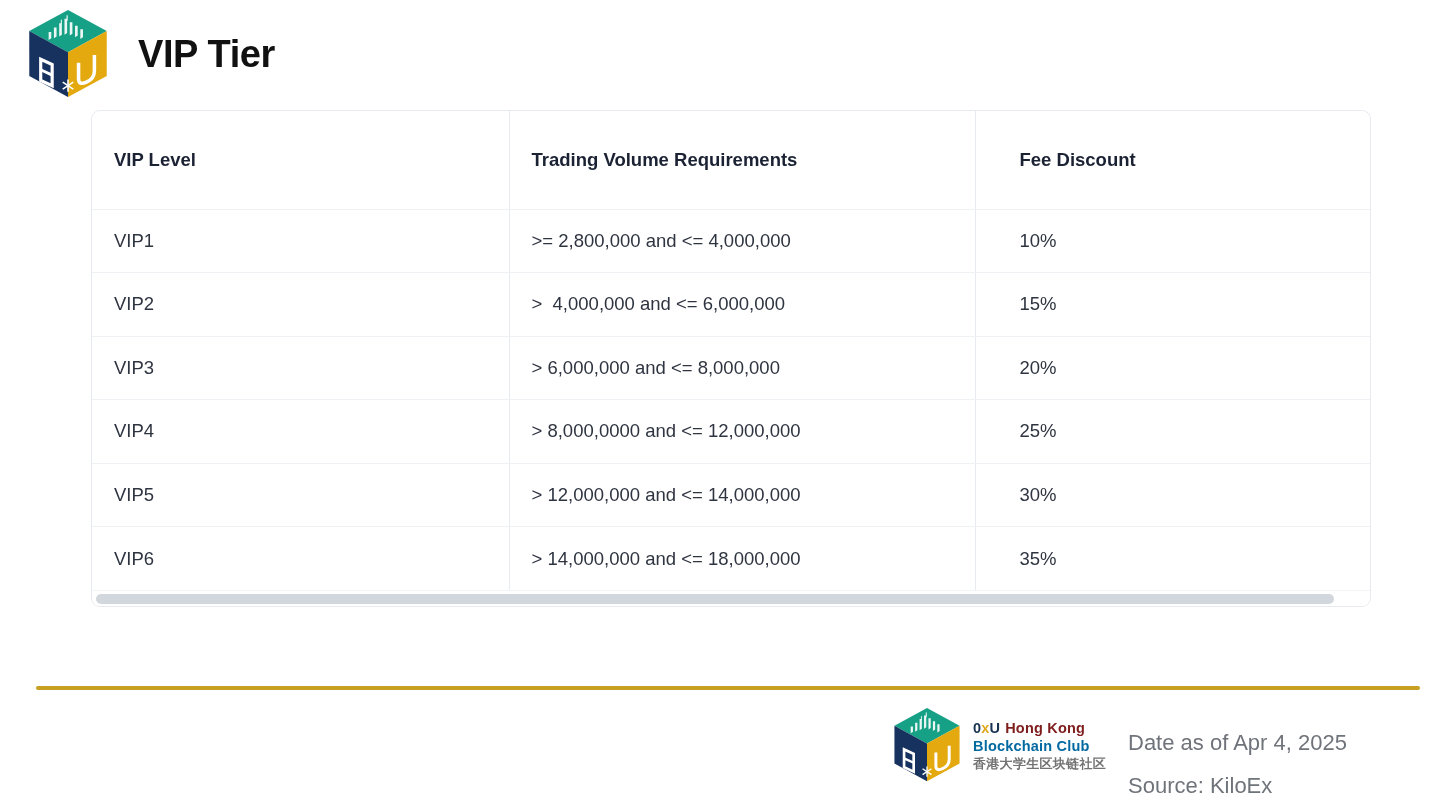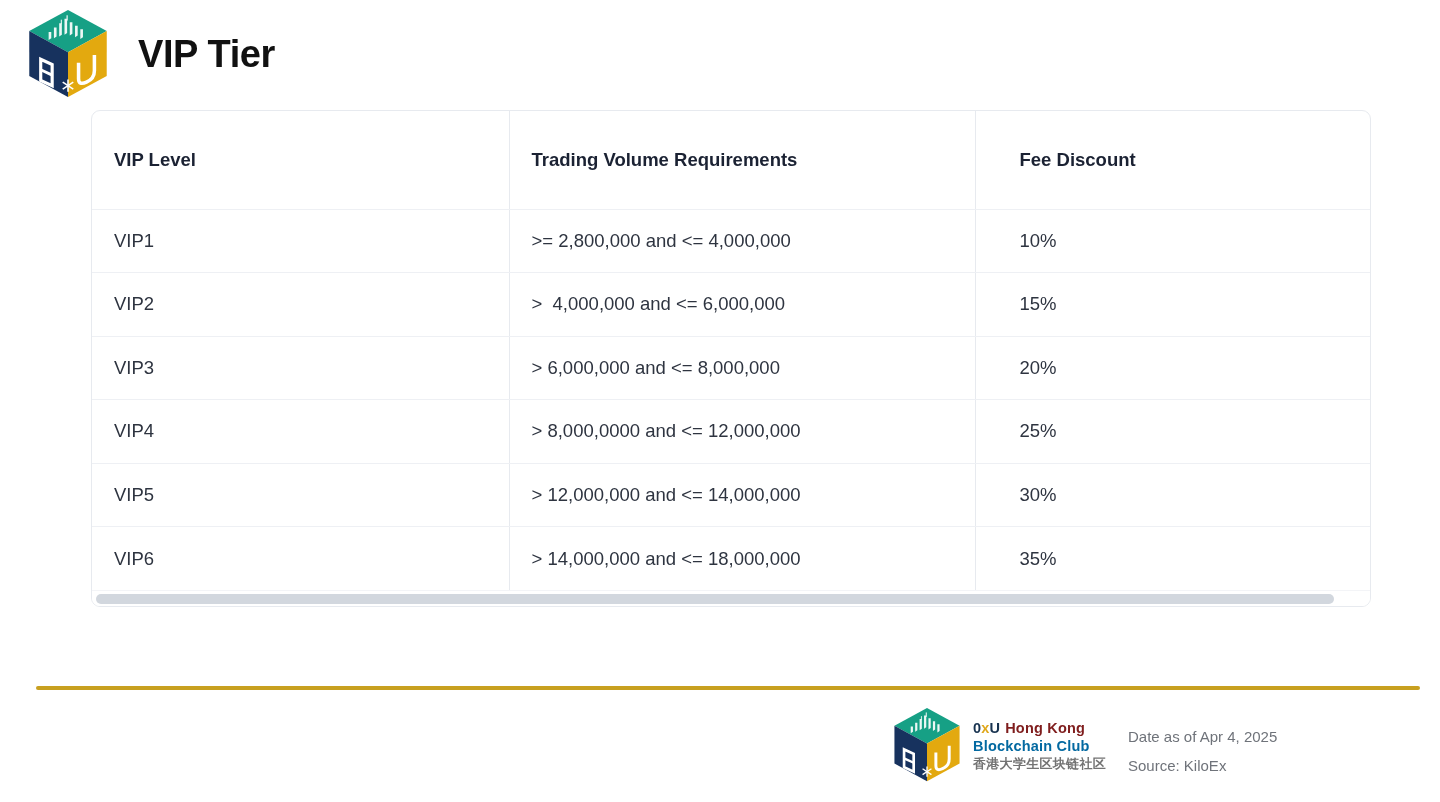--- a/index.html
+++ b/index.html
@@ -162,21 +162,21 @@
     font-weight: bold;
     color: #737373;
     white-space: nowrap;
     letter-spacing: 0.3px;
   }
   .footer-meta {
     padding-top: 16px;
     line-height: 1.95;
   }
   .footer-meta div {
-    font-size: 15px;
+    font-size: 22px;
     color: #6f737a;
     white-space: nowrap;
   }
 </style>
 </head>
 <body>
 
 <div class="slide">
 
   <div class="slide-header">

